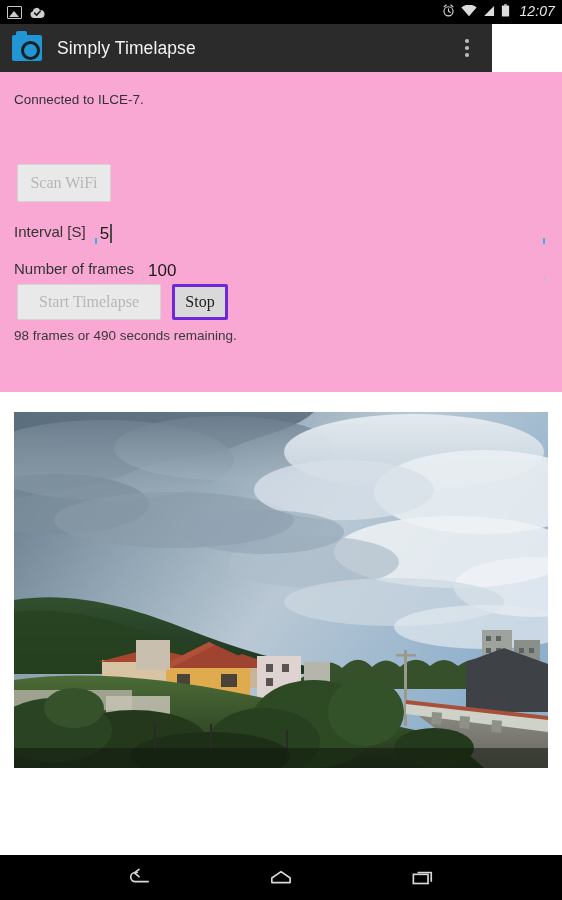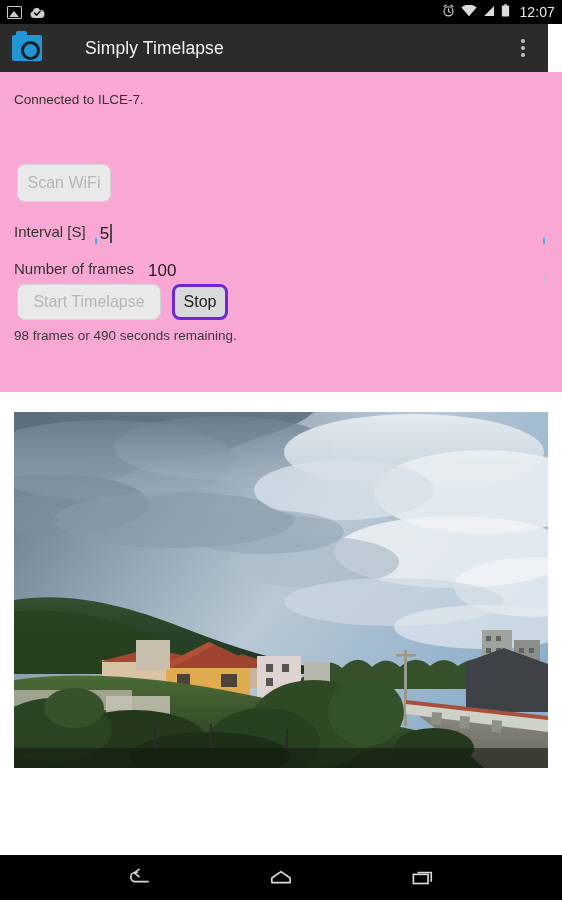--- a/index.html
+++ b/index.html
@@ -11,39 +11,39 @@
   }
   #screen { position:relative; width:562px; height:900px; background:#ffffff; }
 
   
   .statusbar {
     position:absolute; top:0; left:0; width:562px; height:24px;
     background:#000000; display:flex; align-items:center;
     padding:0 7px;
   }
   .sb-left { display:flex; align-items:center; gap:7px; }
-  .sb-right { margin-left:auto; display:flex; align-items:center; gap:6px; }
+  .sb-right { margin-left:auto; display:flex; gap:6px;font-style:italic; }
   .sb-clock {
     color:#e8e8e8; font-size:14px; letter-spacing:0.1px;
     font-family:"Liberation Sans", sans-serif; margin-left:3px;
   }
   .ic-img {
     width:15px; height:13px; border:1.5px solid #c9c9c9; position:relative; border-radius:1px;
   }
   .ic-img::after{
     content:""; position:absolute; left:1px; bottom:1px; width:0; height:0;
     border-left:5px solid transparent; border-right:5px solid transparent;
     border-bottom:6px solid #c9c9c9;
   }
   .ic-check { width:17px; height:14px; position:relative; }
 
   
   .appbar {
-    position:absolute; top:24px; left:0; width:548px; height:48px;
-    background:#2b2b2b; display:flex; align-items:center; padding:0 12px;gap:28px;
+    position:absolute; top:24px; left:0; width:492px; height:48px;
+    background:#2b2b2b; display:flex; align-items:center; padding:0 12px;
   }
   .app-icon {
     width:30px; height:26px; background:#2196d4; border-radius:2px;
     position:relative; flex:none;
   }
   .app-icon::before{
     content:""; position:absolute; top:-4px; left:4px; width:11px; height:5px;
     background:#2196d4; border-radius:2px 2px 0 0;
   }
   .app-icon::after{
@@ -63,22 +63,22 @@
   
   .content {
     position:absolute; top:72px; left:0; width:562px; height:320px;
     background:#f9a8d4;
   }
   .conn-text {
     position:absolute; left:14px; top:20px;
     font-size:13.5px; color:#333333;
   }
   .btn {
-    font-family:Liberation Sans, sans-serif;
-    font-size:16px; border-radius:8px; cursor:pointer;
+    font-family:Liberation Serif, serif;
+    font-size:16px; border-radius:2px; cursor:pointer;
     display:inline-flex; align-items:center; justify-content:center;
   }
   .btn-disabled {
     background:#e9e9e9; border:1px solid #d5d5d5; color:#b6b6b6;
   }
   .btn-enabled {
     background:#d9d9d9; border:3px solid #6d28d9; color:#202020;
   }
   .scan-btn {
     position:absolute; left:17px; top:92px; width:94px; height:38px;

